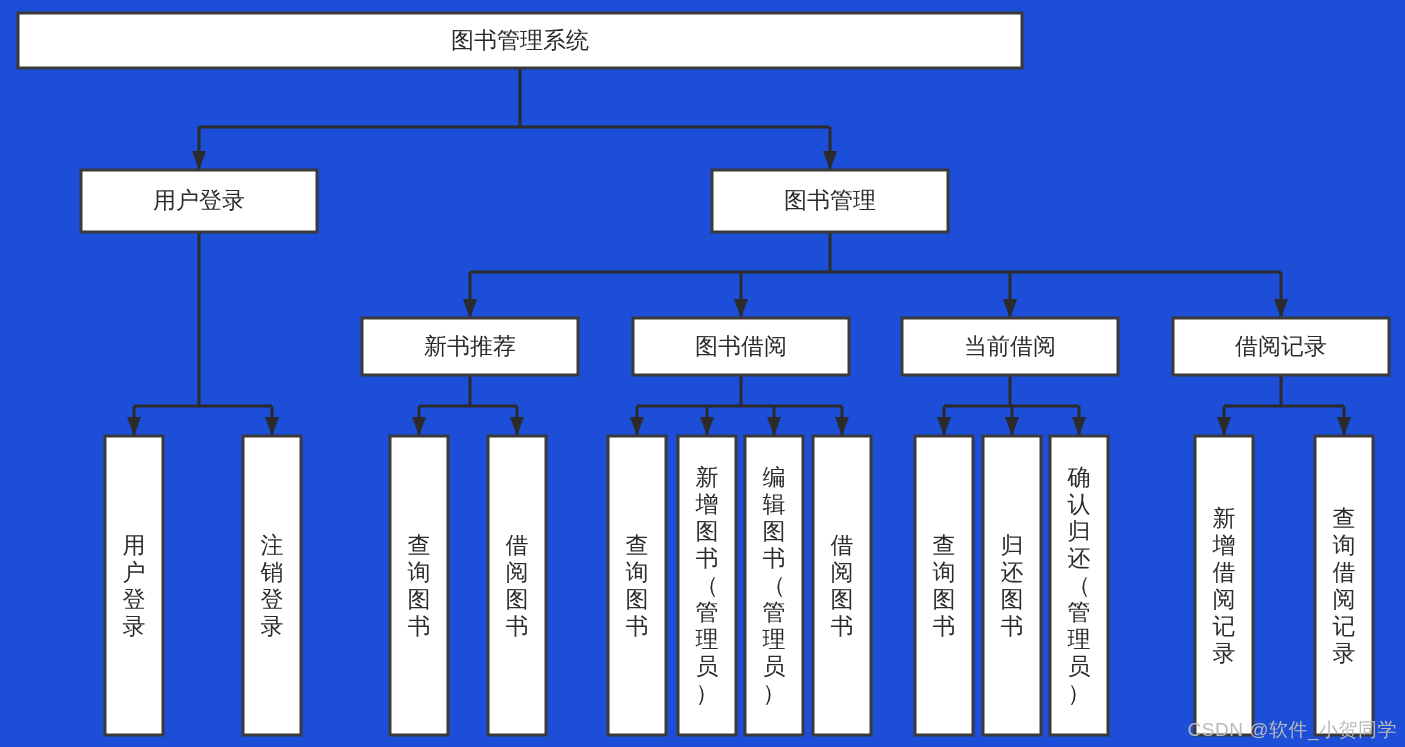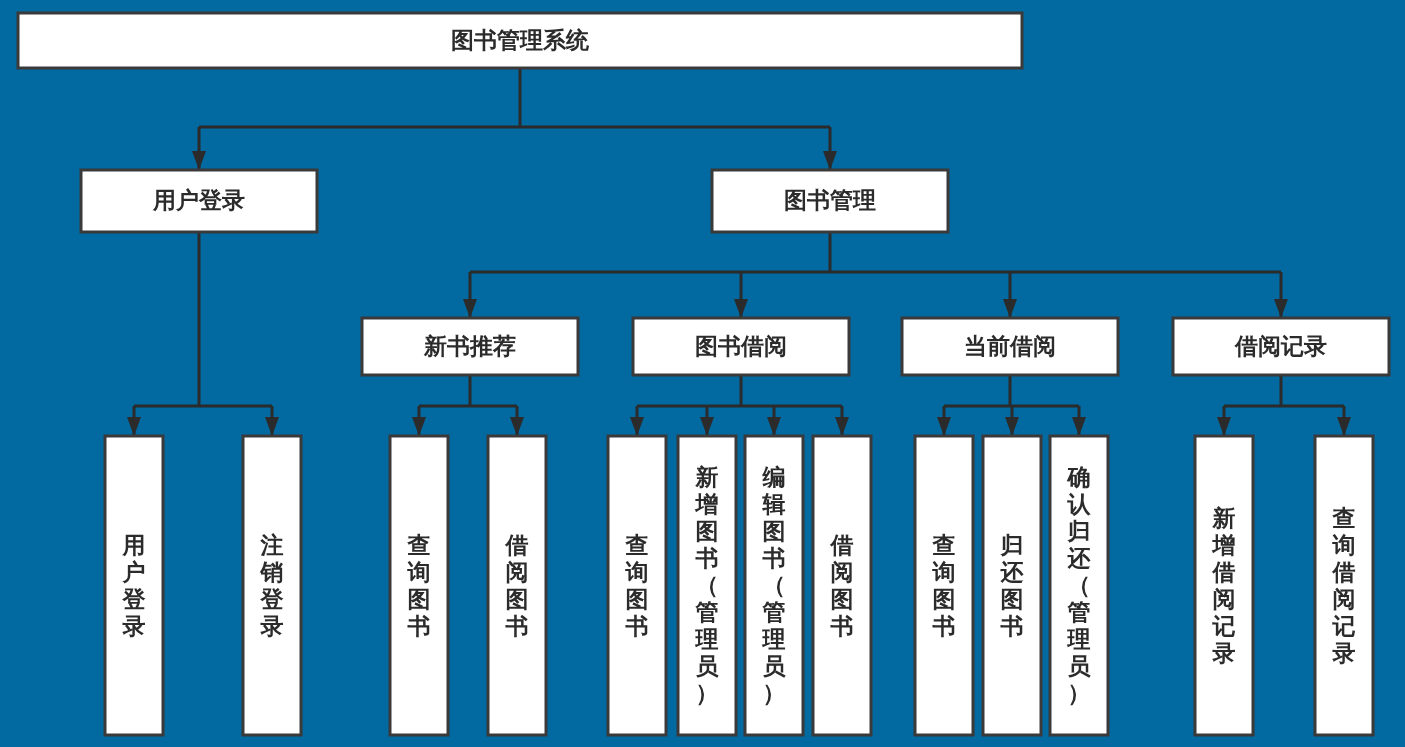--- a/index.html
+++ b/index.html
@@ -10,22 +10,21 @@
   body {
     width: 1405px;
     height: 747px;
     font-family: "Liberation Sans", "DejaVu Sans", sans-serif;
     overflow: hidden;
   }
   #diagram-root {
     position: relative;
     width: 1405px;
     height: 747px;
-    background: #0369a1;
-    font-weight: bold;
+    background: #1d4ed8;
   }
   svg#tree-svg {
     position: absolute;
     left: 0;
     top: 0;
     width: 1405px;
     height: 747px;
   }
   .node-box {
     fill: #ffffff;
@@ -202,13 +201,14 @@
         <g>
           <rect x="1195" y="436" width="58" height="299" class="node-box"></rect>
           <text x="1224" y="525.56" class="node-label-v"><tspan x="1224" dy="0">新</tspan><tspan x="1224" dy="27">增</tspan><tspan x="1224" dy="27">借</tspan><tspan x="1224" dy="27">阅</tspan><tspan x="1224" dy="27">记</tspan><tspan x="1224" dy="27">录</tspan></text>
         </g>
         <g>
           <rect x="1315" y="436" width="58" height="299" class="node-box"></rect>
           <text x="1344" y="525.56" class="node-label-v"><tspan x="1344" dy="0">查</tspan><tspan x="1344" dy="27">询</tspan><tspan x="1344" dy="27">借</tspan><tspan x="1344" dy="27">阅</tspan><tspan x="1344" dy="27">记</tspan><tspan x="1344" dy="27">录</tspan></text>
         </g>
       </g>
   </svg>
+  <div class="watermark">CSDN @软件_小贺同学</div>
 </div>
 
 </body></html>

